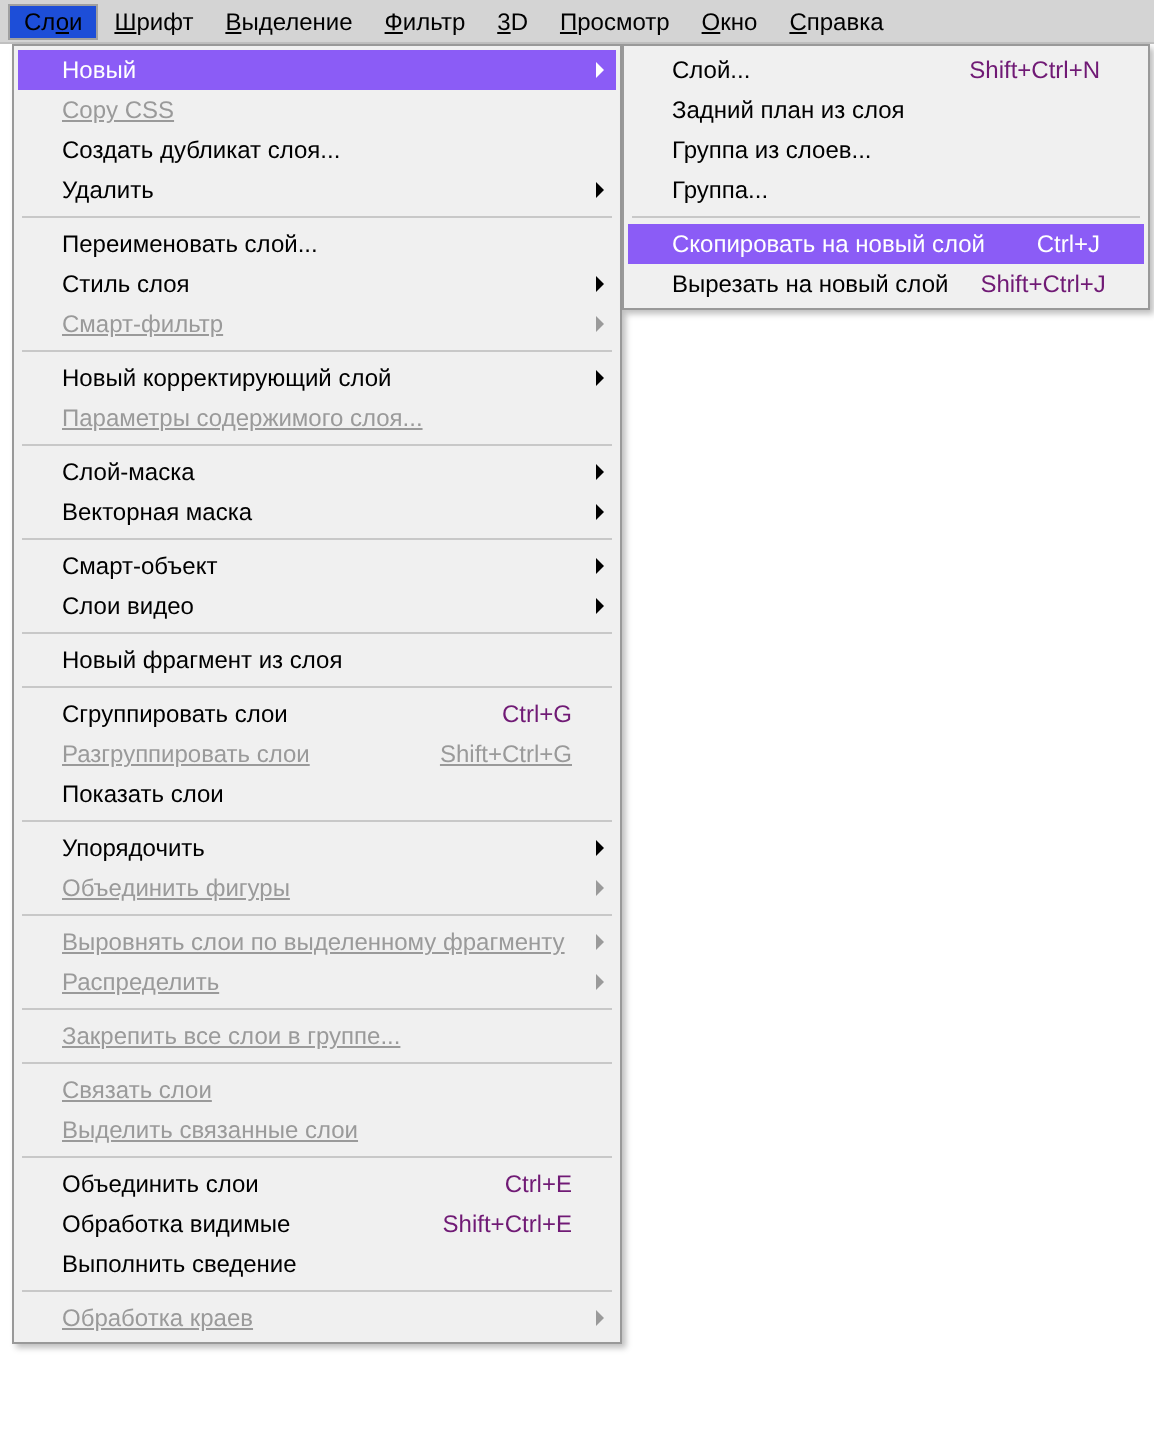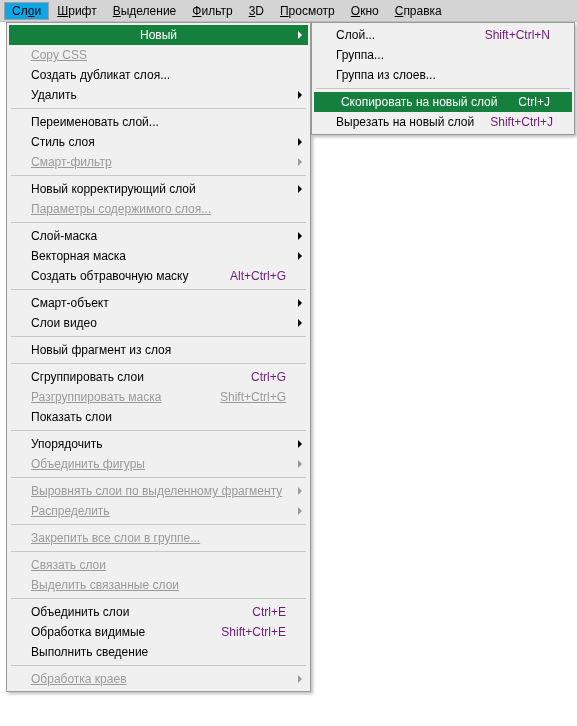--- a/index.html
+++ b/index.html
@@ -19,21 +19,21 @@
     align-items: center;
     padding: 2px 4px;
     height: 22px;
     border-bottom: 1px solid #c0c0c0;
   }
   .menubar-item {
     padding: 2px 8px;
     cursor: default;
   }
   .menubar-item.active {
-    background: #0ea5e9;
+    background: #1d4ed8;
     border: 1px solid #a0a0a0;
     padding: 1px 7px;
   }
   .menubar-item .underline { text-decoration: underline; }
   .dropdown {
     position: absolute;
     background: #f0f0f0;
     border: 1px solid #999;
     box-shadow: 2px 2px 3px rgba(0,0,0,0.25);
     padding: 2px;
@@ -54,23 +54,22 @@
     padding: 3px 22px 3px 22px;
     cursor: default;
     position: relative;
     height: 20px;
   }
   .menu-item .label { flex: 1; white-space: nowrap; }
   .menu-item .shortcut { color: #701a75; margin-left: 16px; }
   .menu-item.disabled .label,
   .menu-item.disabled .shortcut { color: #9a9a9a; text-decoration: underline; }
   .menu-item.highlight {
-    background: #15803d;
+    background: #8b5cf6;
     color: #fff;
-    text-align: center;
   }
   .menu-item.highlight .label,
   .menu-item.highlight .shortcut { color: #fff; }
   .menu-item.bold .label { font-weight: normal; }
   .menu-item .arrow {
     position: absolute;
     right: 6px;
     top: 50%;
     transform: translateY(-50%);
     width: 0; height: 0;
@@ -137,44 +136,40 @@
     </div>
     <div class="separator"></div>
     <div class="menu-item">
       <span class="label">Слой-маска</span>
       <span class="arrow"></span>
     </div>
     <div class="menu-item">
       <span class="label">Векторная маска</span>
       <span class="arrow"></span>
     </div>
-    <div class="menu-item">
-      <span class="label">Создать обтравочную маску</span>
-      <span class="shortcut">Alt+Ctrl+G</span>
-    </div>
     <div class="separator"></div>
     <div class="menu-item">
       <span class="label">Смарт-объект</span>
       <span class="arrow"></span>
     </div>
     <div class="menu-item">
       <span class="label">Слои видео</span>
       <span class="arrow"></span>
     </div>
     <div class="separator"></div>
     <div class="menu-item">
       <span class="label">Новый фрагмент из слоя</span>
     </div>
     <div class="separator"></div>
     <div class="menu-item">
       <span class="label">Сгруппировать слои</span>
       <span class="shortcut">Ctrl+G</span>
     </div>
     <div class="menu-item disabled">
-      <span class="label">Разгруппировать маска</span>
+      <span class="label">Разгруппировать слои</span>
       <span class="shortcut">Shift+Ctrl+G</span>
     </div>
     <div class="menu-item">
       <span class="label">Показать слои</span>
     </div>
     <div class="separator"></div>
     <div class="menu-item">
       <span class="label">Упорядочить</span>
       <span class="arrow"></span>
     </div>
@@ -220,24 +215,27 @@
       <span class="arrow"></span>
     </div>
   </div>
 
 <div class="dropdown sub" id="sub-dropdown">
     <div class="menu-item">
       <span class="label">Слой...</span>
       <span class="shortcut">Shift+Ctrl+N</span>
     </div>
     <div class="menu-item">
+      <span class="label">Задний план из слоя</span>
+    </div>
+    <div class="menu-item">
+      <span class="label">Группа из слоев...</span>
+    </div>
+    <div class="menu-item">
       <span class="label">Группа...</span>
-    </div>
-    <div class="menu-item">
-      <span class="label">Группа из слоев...</span>
     </div>
     <div class="separator"></div>
     <div class="menu-item highlight">
       <span class="label">Скопировать на новый слой</span>
       <span class="shortcut">Ctrl+J</span>
     </div>
     <div class="menu-item">
       <span class="label">Вырезать на новый слой</span>
       <span class="shortcut">Shift+Ctrl+J</span>
     </div>

